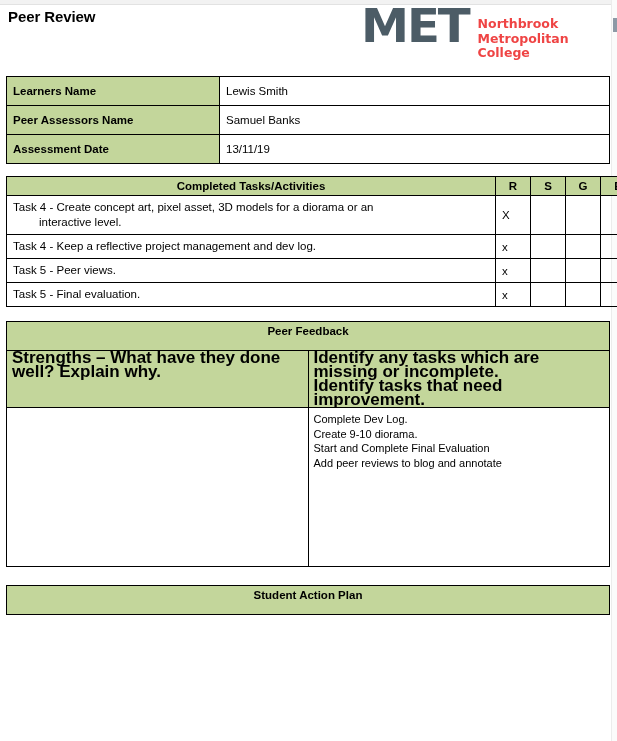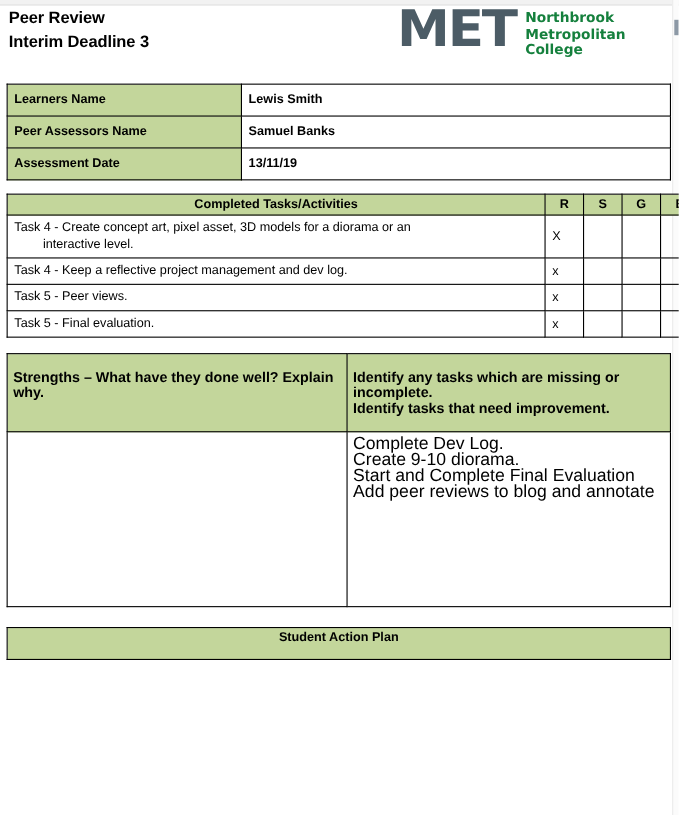--- a/index.html
+++ b/index.html
@@ -73,25 +73,25 @@
     font-weight: bold;
     line-height: 42px;
     letter-spacing: -2px;
     color: #4c5c66;
     font-family: "DejaVu Sans", sans-serif;
     transform: scaleX(1.05);
     transform-origin: left top;
   }
   .logo-sub {
     margin-left: 14px;
-    margin-top: 4px;
+    margin-top: 12px;
     font-size: 12.5px;
     font-weight: bold;
     line-height: 14.5px;
-    color: #15803d;
+    color: #ef4444;
     font-family: "DejaVu Sans", sans-serif;
   }
 
   
   table {
     border-collapse: collapse;
     table-layout: fixed;
   }
   .blk {
     margin: 0 6px 0 6px;
@@ -117,21 +117,21 @@
   .info-table td {
     height: 22px;
     font-size: 11.5px;
     padding: 3px 6px;
     vertical-align: middle;
   }
   .info-label {
     font-weight: bold;
     width: 200px;
   }
-  .info-value { font-weight: bold; }
+  .info-value { font-weight: normal; }
 
   
   .tasks-table { margin-top: 12px; }
   .tasks-table th {
     vertical-align: middle;
   }
   .tasks-table td {
     font-size: 11.5px;
     padding: 4px 6px;
     vertical-align: middle;
@@ -149,37 +149,37 @@
     font-size: 11.5px;
   }
 
   
   .feedback-table { margin-top: 14px; }
   .fb-head {
     height: 22px;
   }
   .fb-subhead {
     font-weight: bold;
-    font-size: 13px;
-    padding: 14px 5px;
+    font-size: 17px;
+    padding: 0 5px;
     line-height: 14px;
     margin-left: 48px;
   }
   .fb-sub-left {
     width: 298px;
     vertical-align: bottom;
   }
   .fb-sub-right { vertical-align: top; }
   .fb-body-left {
     height: 150px;
     padding: 4px 5px;
   }
   .fb-body-right {
     padding: 4px 5px;
-    font-size: 16px;
+    font-size: 11px;
     line-height: 14.5px;
   }
   .fb-line { display: block; }
 
   
   .plan-table { margin-top: 18px; }
   .plan-head { height: 22px; }
   .plan-body {
     position: relative;
     height: 144px;
@@ -217,21 +217,20 @@
 
 <div class="top-strip"></div>
 <div class="right-strip">
   <div class="right-mark"></div>
 </div>
 
 <div class="page">
 
   <div class="doc-header">
     <div class="doc-title-line">Peer Review</div>
-    <div class="doc-title-line">Interim Deadline 3</div>
 
     <div class="logo-wrap">
       <div class="logo-met">MET</div>
       <div class="logo-sub">
         <div>Northbrook</div>
         <div>Metropolitan</div>
         <div>College</div>
       </div>
     </div>
   </div>
@@ -294,20 +293,23 @@
         <td class="mark-cell"></td>
         <td class="mark-cell"></td>
         <td class="mark-cell"></td>
       </tr>
     </tbody>
   </table>
 
   <table class="blk bdr feedback-table">
     <tbody>
       <tr>
+        <td class="green hd-center fb-head" colspan="2">Peer Feedback</td>
+      </tr>
+      <tr>
         <td class="green fb-subhead fb-sub-left">Strengths – What have they done well?  Explain why.</td>
         <td class="green fb-subhead fb-sub-right">
           <span class="fb-line">Identify any tasks which are missing or incomplete.</span>
           <span class="fb-line">Identify tasks that need improvement.</span>
         </td>
       </tr>
       <tr>
         <td class="fb-body-left"></td>
         <td class="fb-body-right">
           <span class="fb-line">Complete Dev Log.</span>

